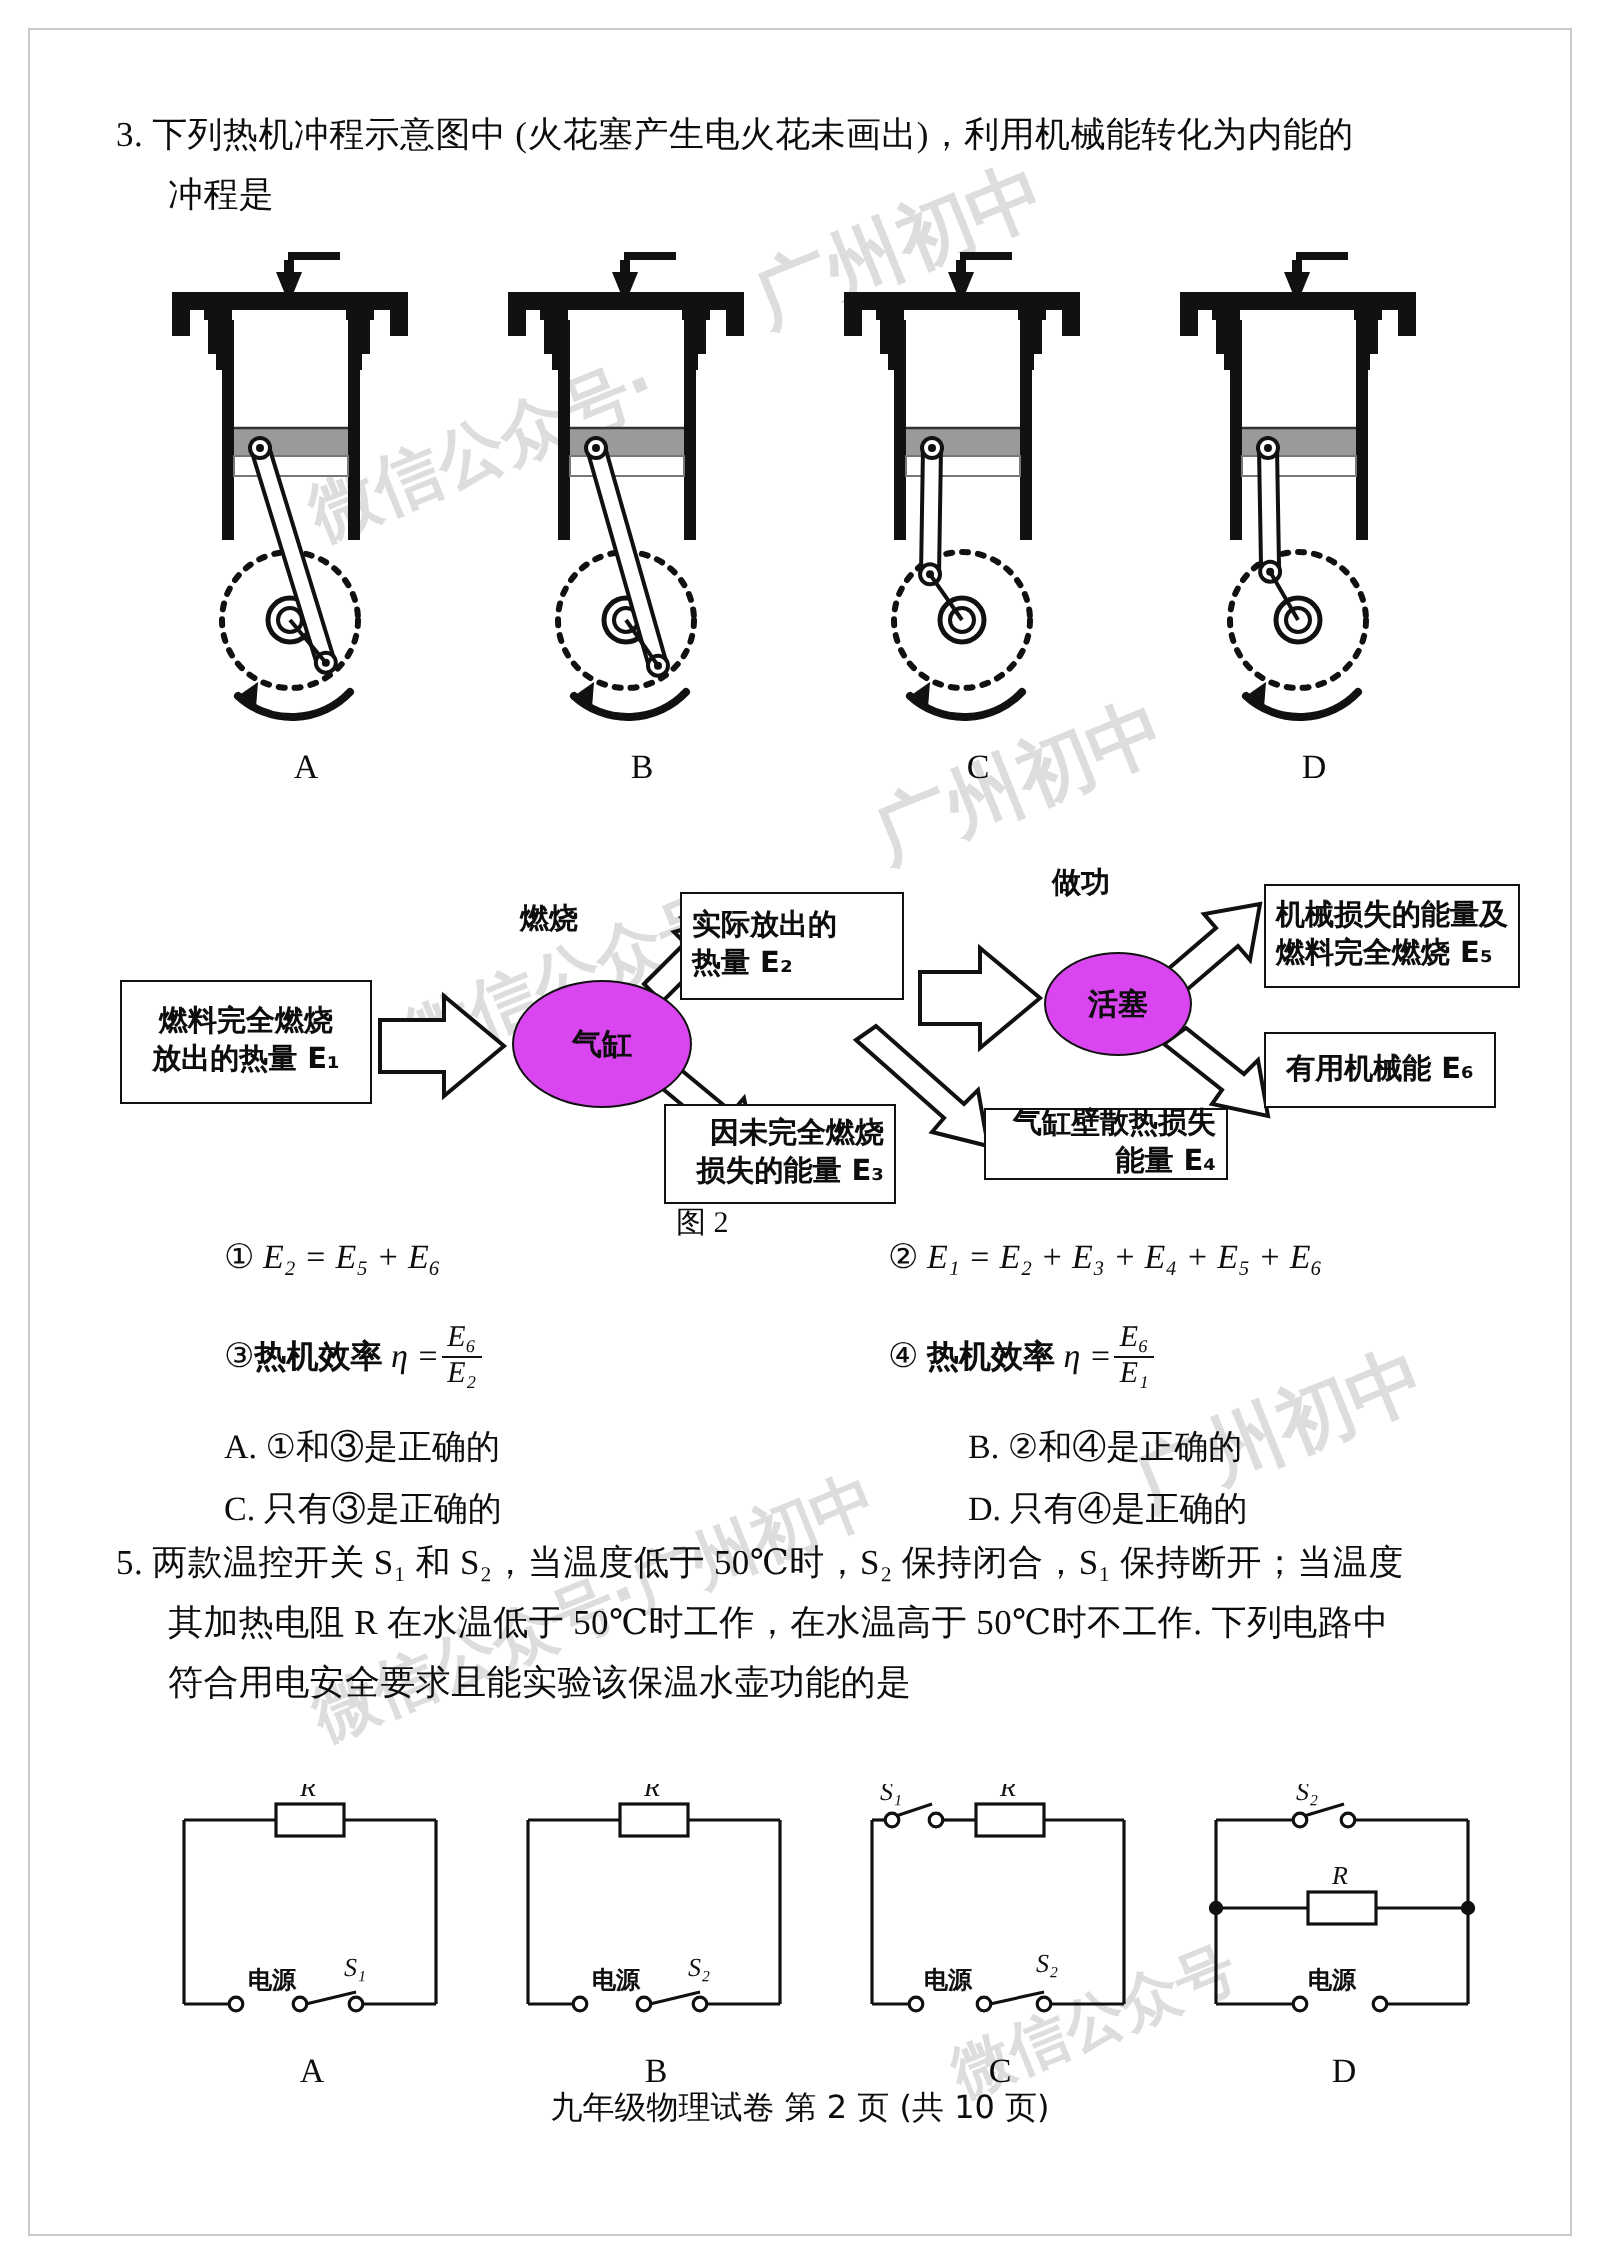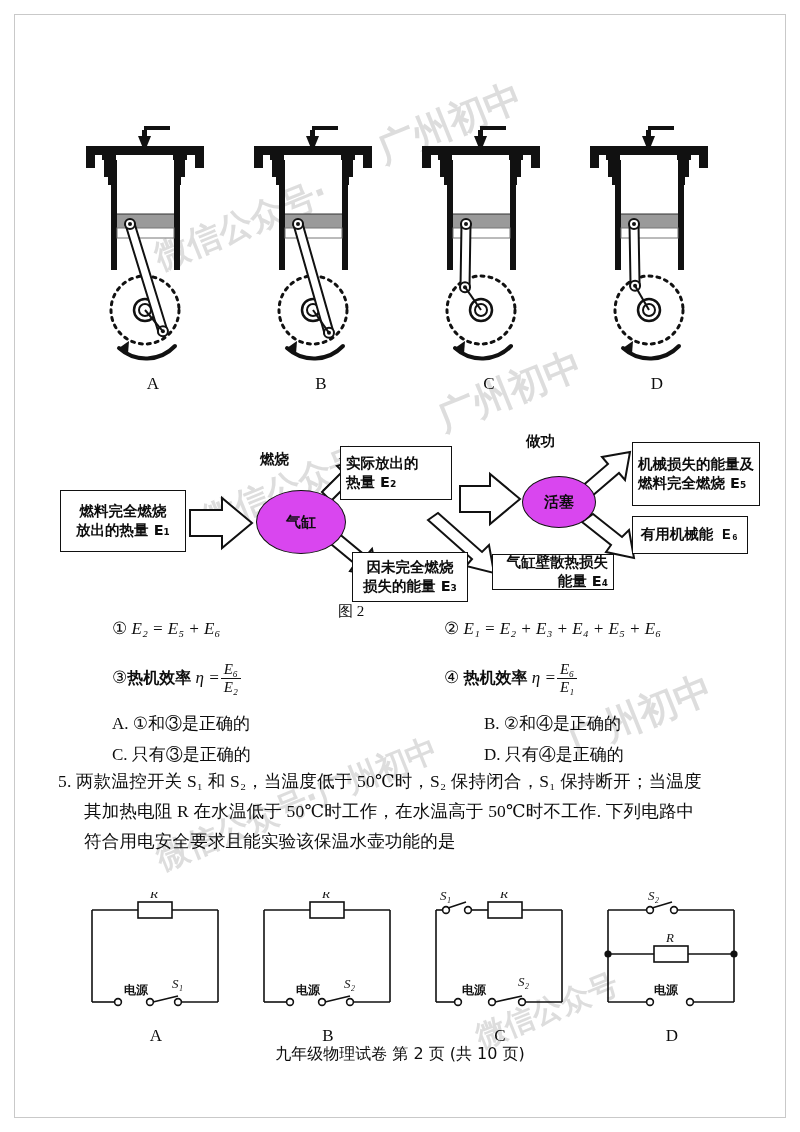--- a/index.html
+++ b/index.html
@@ -80,20 +80,27 @@
   <div id="wm-layer">
       <div class="wm" style="left: 370px; top: 128px; font-size: 38px; transform: rotate(-22deg);">广州初中</div>
       <div class="wm" style="left: 148px; top: 238px; font-size: 34px; transform: rotate(-22deg);">微信公众号·</div>
       <div class="wm" style="left: 430px; top: 396px; font-size: 38px; transform: rotate(-22deg);">广州初中</div>
       <div class="wm" style="left: 196px; top: 500px; font-size: 34px; transform: rotate(-22deg);">微信公众号·</div>
       <div class="wm" style="left: 560px; top: 720px; font-size: 38px; transform: rotate(-22deg);">广州初中</div>
       <div class="wm" style="left: 150px; top: 840px; font-size: 32px; transform: rotate(-22deg);">微信公众号·广州初中</div>
       <div class="wm" style="left: 470px; top: 1020px; font-size: 30px; transform: rotate(-22deg);">微信公众号</div>
     </div>
 
+  <div class="q" style="top:52px;">
+    <div class="q-line">
+      <span class="num">3.</span>
+      <span>下列热机冲程示意图中 (火花塞产生电火花未画出)，利用机械能转化为内能的</span>
+    </div>
+    <div class="q-line q-indent">冲程是</div>
+  </div>
 
   <div class="engines" id="engines">
       <div class="engine" style="left: 0px;"><svg width="150" height="250" viewBox="0 0 150 250">
           <rect x="8" y="24" width="118" height="9" fill="#111"></rect>
           <rect x="8" y="24" width="9" height="22" fill="#111"></rect>
           <rect x="117" y="24" width="9" height="22" fill="#111"></rect>
           <rect x="64" y="8" width="5" height="18" fill="#111"></rect>
           <path d="M60,14 L73,14 L66.5,30 Z" fill="#111"></path>
           <rect x="66" y="4" width="26" height="4" fill="#111"></rect>
           <rect x="30" y="33" width="5" height="30" fill="#111"></rect>
@@ -250,38 +257,38 @@
       <span>放出的热量 E₁</span>
     </div>
 
     <div class="fellipse" style="left:196px;top:62px;width:88px;height:62px;">气缸</div>
 
     <div class="fbox" style="left:280px;top:18px;width:112px;height:54px;flex-direction:column;align-items:flex-start;">
       <span>实际放出的</span>
       <span>热量 E₂</span>
     </div>
 
-    <div class="fbox" style="left:292px;top:124px;width:116px;height:50px;flex-direction:column;align-items:center;">
+    <div class="fbox" style="left:272px;top:124px;width:116px;height:50px;flex-direction:column;align-items:flex-end;">
       <span>因未完全燃烧</span>
       <span>损失的能量 E₃</span>
     </div>
 
     <div class="fellipse" style="left:462px;top:48px;width:72px;height:50px;">活塞</div>
 
     <div class="fbox" style="left:432px;top:126px;width:122px;height:36px;flex-direction:column;align-items:flex-end;">
       <span>气缸壁散热损失</span>
       <span>能量 E₄</span>
     </div>
 
-    <div class="fbox" style="left:572px;top:14px;width:128px;height:64px;flex-direction:column;align-items:flex-start;">
+    <div class="fbox" style="left:572px;top:14px;width:128px;height:52px;flex-direction:column;align-items:flex-start;">
       <span>机械损失的能量及</span>
       <span>燃料完全燃烧 E₅</span>
     </div>
 
-    <div class="fbox" style="left:572px;top:88px;width:116px;height:38px;font-family:Liberation Mono, monospace;">有用机械能 E₆</div>
+    <div class="fbox" style="left:572px;top:88px;width:116px;height:38px;">有用机械能 E₆</div>
 
     <div class="flabel" style="left:200px;top:22px;">燃烧</div>
     <div class="flabel" style="left:466px;top:4px;">做功</div>
   </div>
 
   <div class="figcap">图 2</div>
 
   <div class="formulas">
     <div class="frow">
       <div class="fl">

